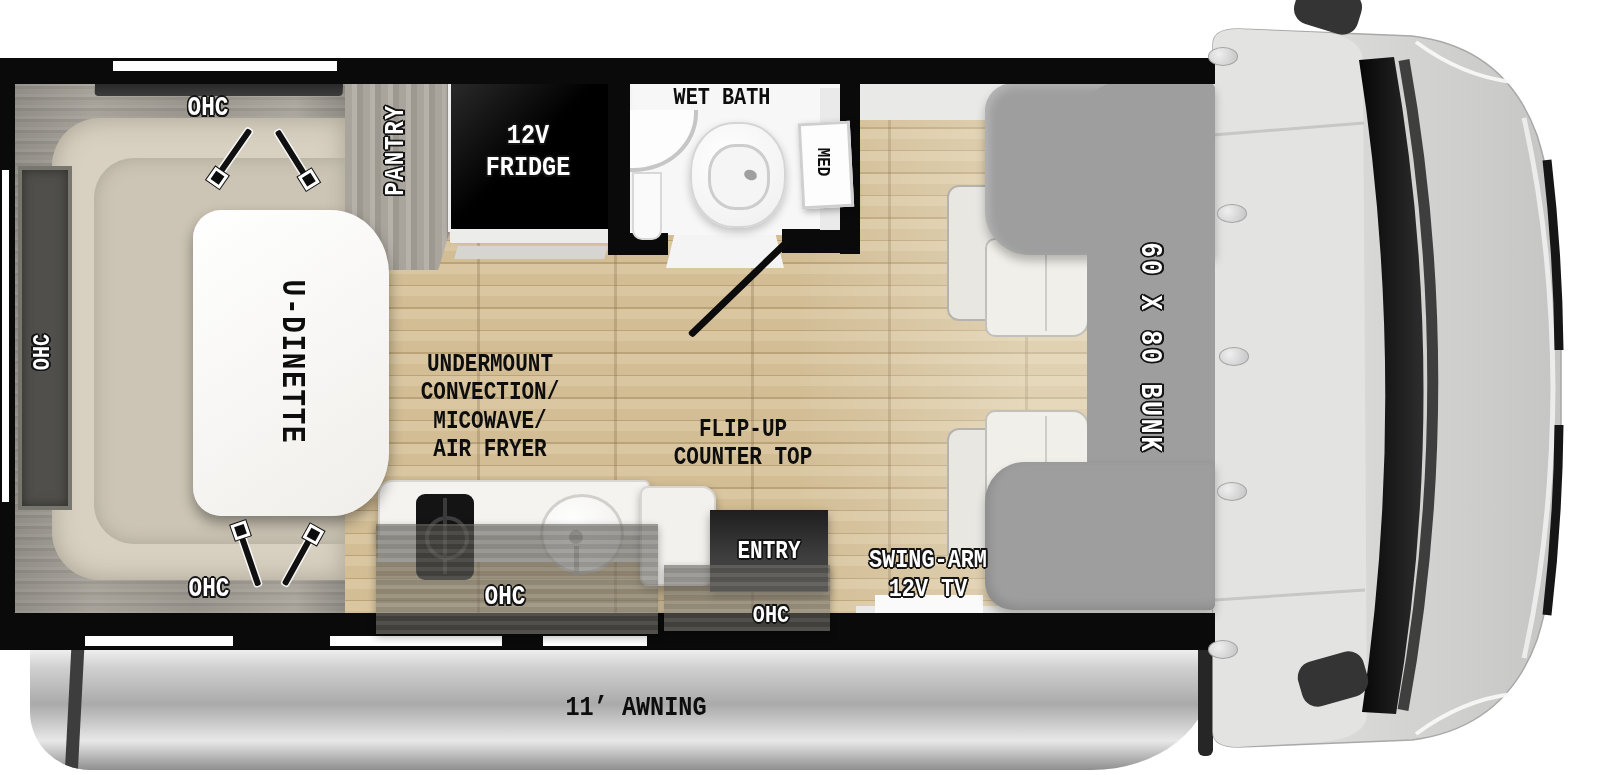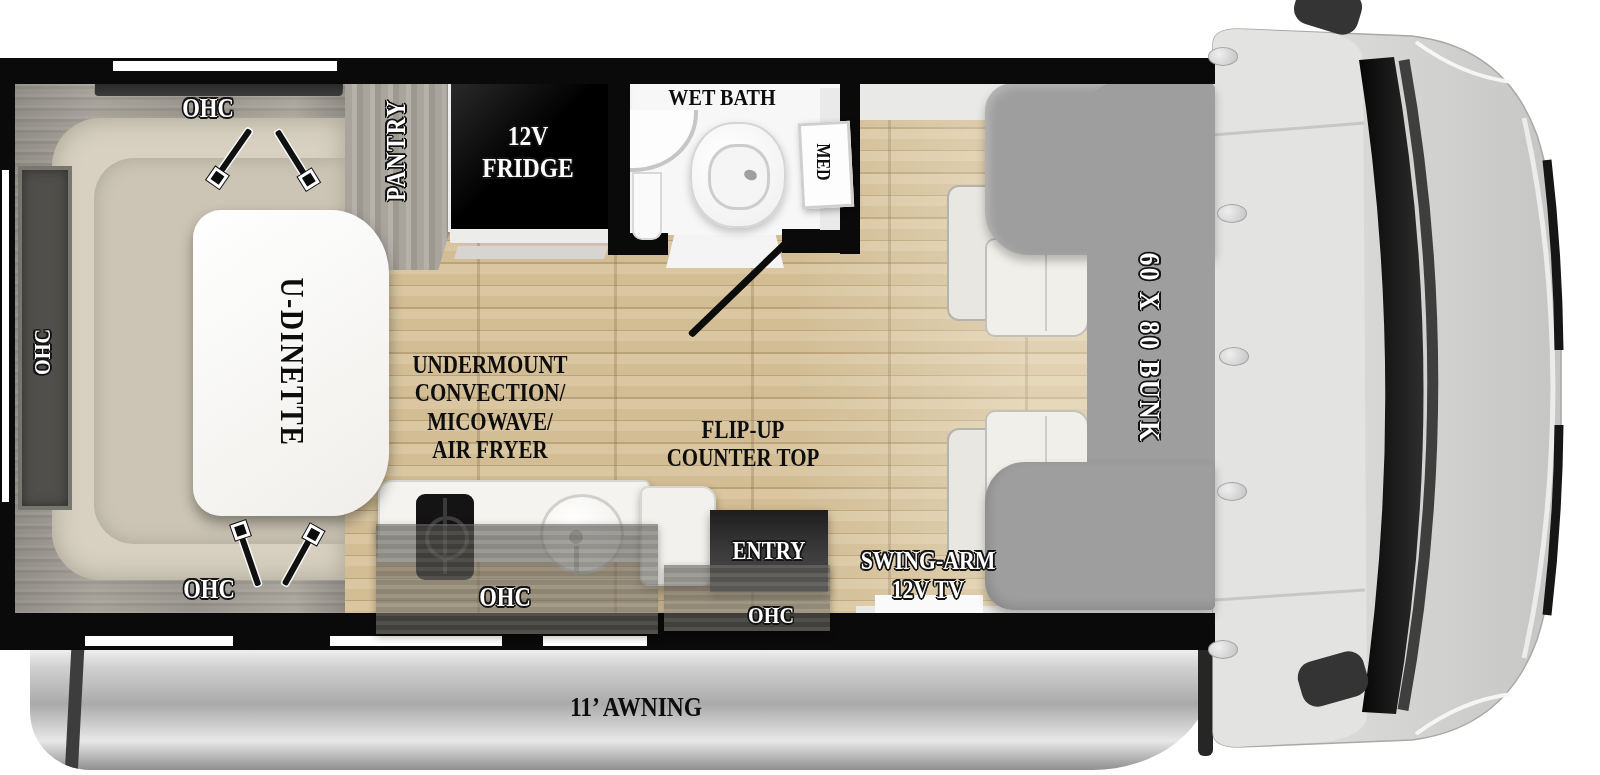--- a/index.html
+++ b/index.html
@@ -1,17 +1,17 @@
 <!DOCTYPE html>
 <html><head>
 <meta charset="utf-8">
 <style>
   html,body{margin:0;padding:0;background:#fff;}
   .stage{position:relative;width:1600px;height:775px;background:#ffffff;overflow:hidden;
-         font-family:Liberation Serif, serif;}
+         font-family:Liberation Mono, monospace;}
   .abs{position:absolute;}
 
   
   .lbl{position:absolute;font-weight:800;white-space:nowrap;z-index:30;
        transform:translate(-50%,-50%) scaleX(.84);}
   .lbl.rot90{transform:translate(-50%,-50%) rotate(90deg) scaleX(.84);}
   .lbl.rot270{transform:translate(-50%,-50%) rotate(-90deg) scaleX(.84);}
   .lw{color:#fff;text-shadow:2px 0 #141414,-2px 0 #141414,0 2px #141414,0 -2px #141414,
       1.5px 1.5px #141414,-1.5px -1.5px #141414,1.5px -1.5px #141414,-1.5px 1.5px #141414;}
   .lb{color:#0d0d0d;}

